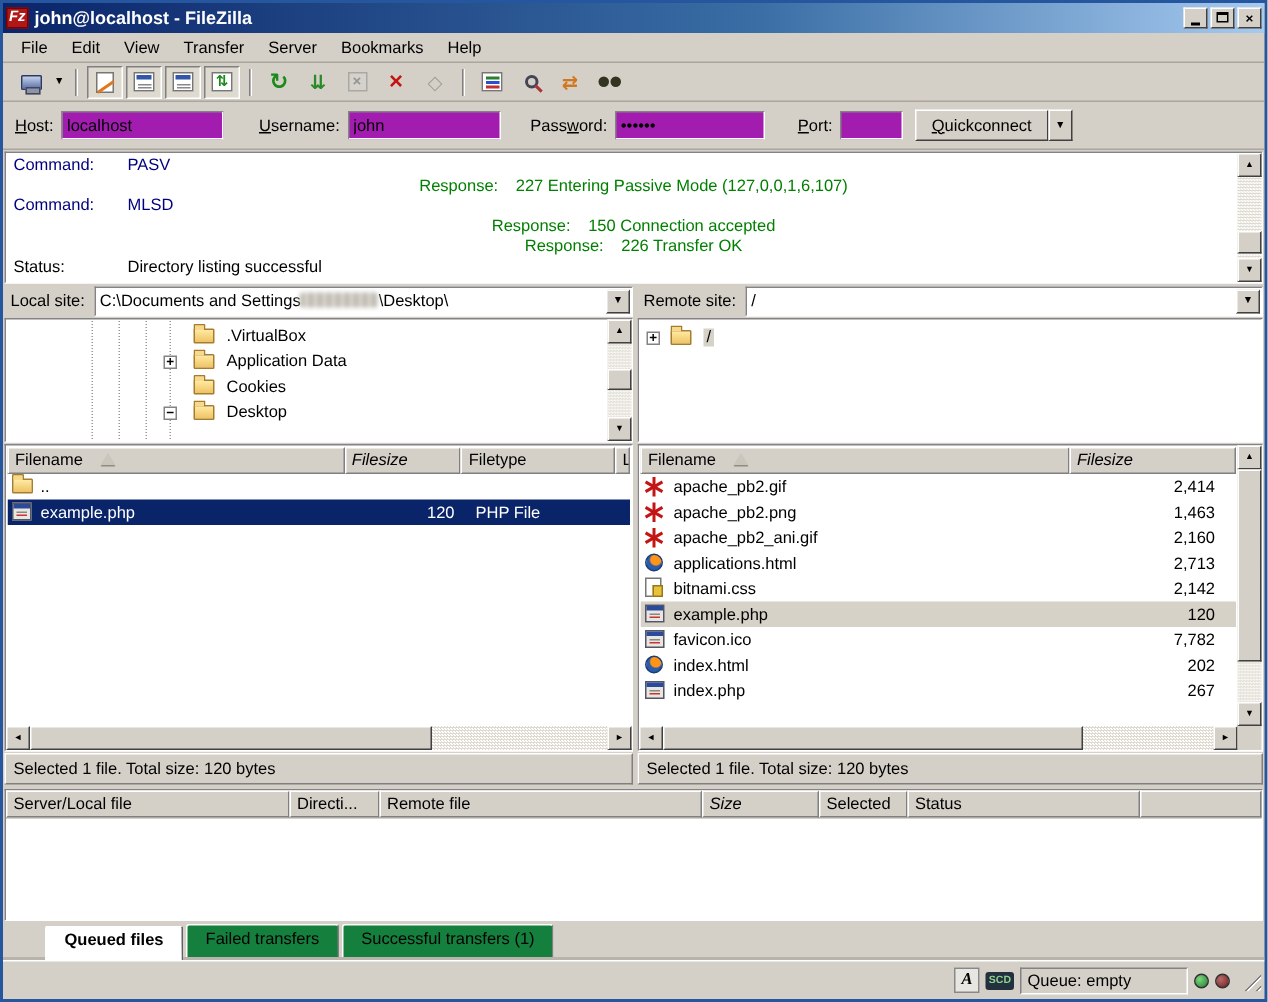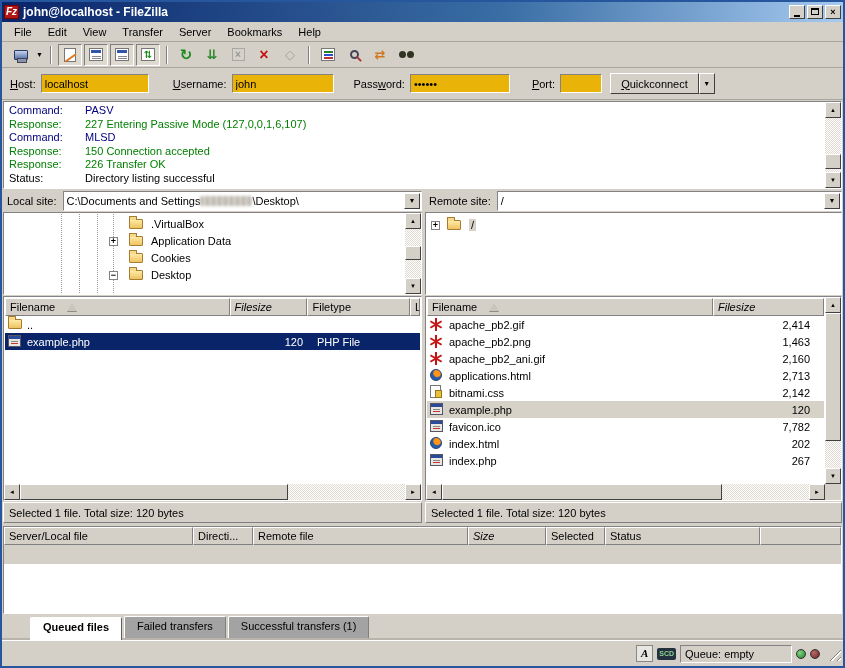--- a/index.html
+++ b/index.html
@@ -41,37 +41,37 @@
   .ic-filter::before{content:"";position:absolute;left:2px;top:2px;width:9px;height:2px;background:#2a7f2a;box-shadow:0 3px 0 #2a4fd0,0 6px 0 #c03030;}
   .ic-compare{width:9px;height:9px;border:2px solid #445;border-radius:50%;}
   .ic-compare::after{content:"";position:absolute;width:6px;height:2px;background:#a33;transform:rotate(45deg);right:-5px;bottom:-3px;}
   .ic-sync{color:#d07820;font-size:13px;font-weight:bold;line-height:14px;}
   .ic-find{width:15px;height:8px;}
   .ic-find::before{content:"";position:absolute;left:0;top:0;width:7px;height:7px;border-radius:50%;background:#332;box-shadow:8px 0 0 #332;}
   
   .qcbar{position:absolute;left:0;top:66px;width:841px;height:32px;display:flex;align-items:center;padding-left:8px;border-bottom:1px solid #aaa69e;font-size:11px;}
   .qclabel{margin-right:5px;white-space:nowrap;}
   .qclabel u{text-decoration:underline;}
-  .tfield{height:19px;border:1px solid;border-color:#848284 #fff #fff #848284;background:#eab308;font-size:11px;font-family:"Liberation Sans",sans-serif;padding:1px 3px;outline:none;}
+  .tfield{height:19px;border:1px solid;border-color:#848284 #fff #fff #848284;background:#a21caf;font-size:11px;font-family:"Liberation Sans",sans-serif;padding:1px 3px;outline:none;}
   .qcbtn{height:21px;margin-left:8px;padding:0 10px;background:#d4d0c8;border:1px solid;border-color:#fff #404040 #404040 #fff;font-size:11px;}
   .qcbtn u{text-decoration:underline;}
   .qcdrop{width:16px;height:21px;background:#d4d0c8;border:1px solid;border-color:#fff #404040 #404040 #fff;font-size:7px;text-align:center;line-height:19px;}
   
   .sunken{border:1px solid;border-color:#848284 #fff #fff #848284;background:#fff;}
   .vscroll{position:absolute;right:0;top:0;bottom:0;width:16px;background:repeating-conic-gradient(#fff 0 25%,#dedacf 0 50%) 0 0/2px 2px;}
   .hscroll{position:absolute;left:0;bottom:0;height:16px;background:repeating-conic-gradient(#fff 0 25%,#dedacf 0 50%) 0 0/2px 2px;}
   .sbtn{position:absolute;width:16px;height:16px;background:#d4d0c8;border:1px solid;border-color:#fff #404040 #404040 #fff;font-size:6px;color:#000;text-align:center;line-height:14px;}
   .sthumb{position:absolute;background:#d4d0c8;border:1px solid;border-color:#fff #404040 #404040 #fff;}
   
   .logbox{position:absolute;left:1px;top:99px;width:839px;height:88px;}
   .logbody{position:absolute;left:1px;top:1px;right:17px;bottom:1px;background:#fff;overflow:hidden;padding:1px 0 0 4px;}
   .logline{font-size:11px;line-height:13.5px;white-space:nowrap;}
   .loglabel{display:inline-block;width:76px;}
   .logline.command{color:#00007f;}
-  .logline.response{color:#007f00;}
+  .logline.response{color:#007f00;text-align:center;}
   .logline.status{color:#000;}
   
   .sitebar{position:absolute;height:22px;display:flex;align-items:center;font-size:11px;}
   .sitelabel{padding:0 6px 0 4px;white-space:nowrap;}
   .combo{flex:1;height:20px;background:#fff;border:1px solid;border-color:#848284 #fff #fff #848284;position:relative;font-size:11px;line-height:18px;padding-left:3px;white-space:nowrap;overflow:hidden;}
   .combobtn{position:absolute;right:1px;top:1px;width:16px;height:16px;background:#d4d0c8;border:1px solid;border-color:#fff #404040 #404040 #fff;font-size:7px;text-align:center;line-height:14px;}
   .redacted{display:inline-block;width:52px;height:10px;vertical-align:-1px;background:repeating-linear-gradient(90deg,#b9b5ad 0 3px,#d8d4cc 3px 6px);filter:blur(1.5px);border-radius:2px;}
   .treebox{position:absolute;top:210px;height:83px;}
   .treebody{position:absolute;left:1px;top:1px;bottom:1px;background:#fff;overflow:hidden;}
   .guides{background-image:repeating-linear-gradient(180deg,#9a968e 0 1px,transparent 1px 2px),repeating-linear-gradient(180deg,#9a968e 0 1px,transparent 1px 2px),repeating-linear-gradient(180deg,#9a968e 0 1px,transparent 1px 2px),repeating-linear-gradient(180deg,#9a968e 0 1px,transparent 1px 2px);background-size:1px 100%,1px 100%,1px 100%,1px 100%;background-position:56px 0,74px 0,92px 0,108px 0;background-repeat:no-repeat;}
@@ -101,24 +101,24 @@
   .frow{position:absolute;left:0;width:100%;height:17px;font-size:11px;color:#000;}
   .frow.sel{background:#0a246a;color:#fff;}
   .frow.gsel{background:#d6d2c8;}
   .fcell{position:absolute;top:0;height:17px;line-height:16px;white-space:nowrap;overflow:hidden;}
   .ftext{position:absolute;left:20px;top:1px;}
   .fcell.r{text-align:right;}
   .statusline{position:absolute;top:500px;height:21px;font-size:11px;padding:4px 0 0 5px;border:1px solid;border-color:#fff #808080 #808080 #fff;}
   .divider{position:absolute;left:420px;top:188px;width:3px;height:334px;background:#d4d0c8;}
   
   .queuebox{position:absolute;left:1px;top:524px;width:839px;height:88px;border:1px solid;border-color:#848284 #fff #fff #848284;background:#fff;}
-  .qheader{position:absolute;left:0;top:0;height:37px;width:100%;display:flex;background:#d4d0c8;}
+  .qheader{position:absolute;left:0;top:0;height:19px;width:100%;display:flex;background:#d4d0c8;}
   
   .tabsrow{position:absolute;left:0;top:613px;width:841px;height:25px;padding-left:28px;display:flex;align-items:flex-end;}
-  .tab{height:24px;padding:3px 12px 0;background:#a3a3a3;border:1px solid;border-color:#fff #808080 #808080 #fff;border-bottom:none;font-size:11px;margin-right:2px;border-radius:2px 2px 0 0;}
+  .tab{height:24px;padding:3px 12px 0;background:#15803d;border:1px solid;border-color:#fff #808080 #808080 #fff;border-bottom:none;font-size:11px;margin-right:2px;border-radius:2px 2px 0 0;}
   .tab.active{height:23px;background:#fff;font-weight:bold;border-color:#fff #606060 #fff #fff;z-index:2;}
   
   .statusbar{position:absolute;left:0;bottom:0;width:841px;height:26px;border-top:1px solid #fff;box-shadow:0 -2px 0 #b8b4ac;display:flex;align-items:center;justify-content:flex-end;padding-right:2px;gap:4px;}
   .abox{width:17px;height:17px;background:#e8e6e0;border:1px solid #888;font-size:11px;font-style:italic;font-weight:bold;text-align:center;line-height:15px;font-family:"Liberation Serif",serif;}
   .scdbadge{height:12px;padding:0 2px;background:#23313f;color:#8fd08f;font-size:7px;font-weight:bold;line-height:12px;border-radius:2px;letter-spacing:0;}
   .queuefield{width:112px;height:18px;border:1px solid;border-color:#848284 #fff #fff #848284;background:#d4d0c8;font-size:11px;line-height:16px;padding-left:4px;}
   .led{width:10px;height:10px;border-radius:50%;border:1px solid #333;}
   .led.green{background:radial-gradient(circle at 35% 35%,#7fd67f,#1f7f2f);}
   .led.red{background:radial-gradient(circle at 35% 35%,#b86a6a,#6f1f1f);}
   .grip{width:15px;height:15px;margin-left:2px;background:repeating-linear-gradient(135deg,transparent 0 3px,#808080 3px 4px,#fff 4px 5px);clip-path:polygon(100% 0,100% 100%,0 100%);}

